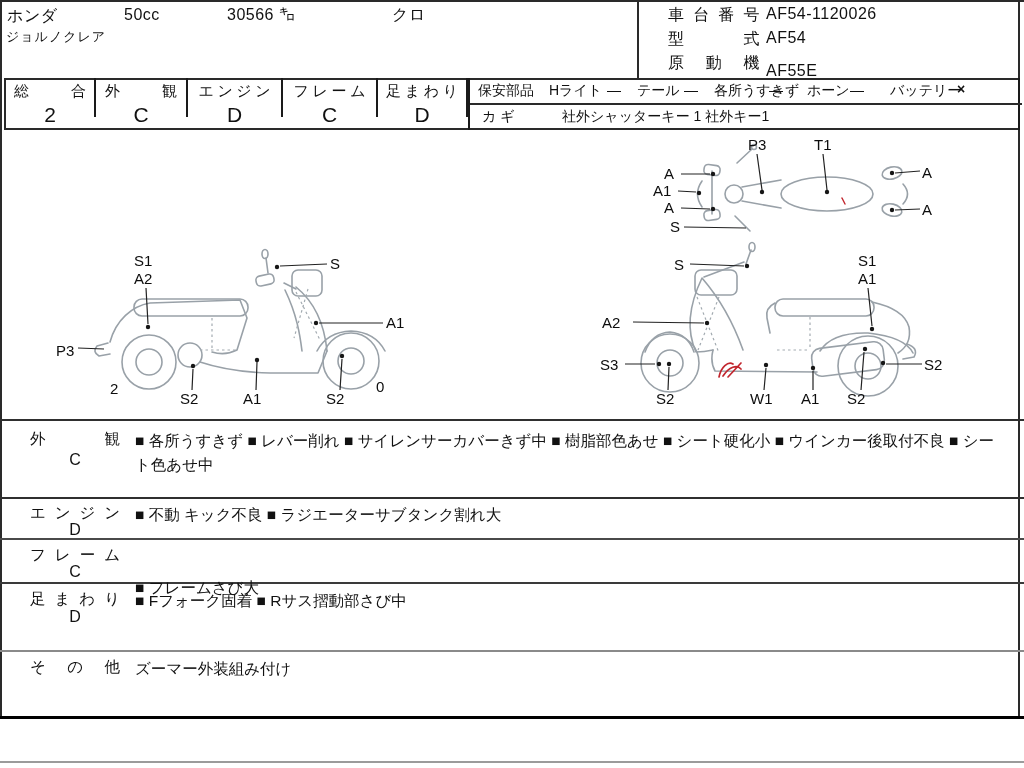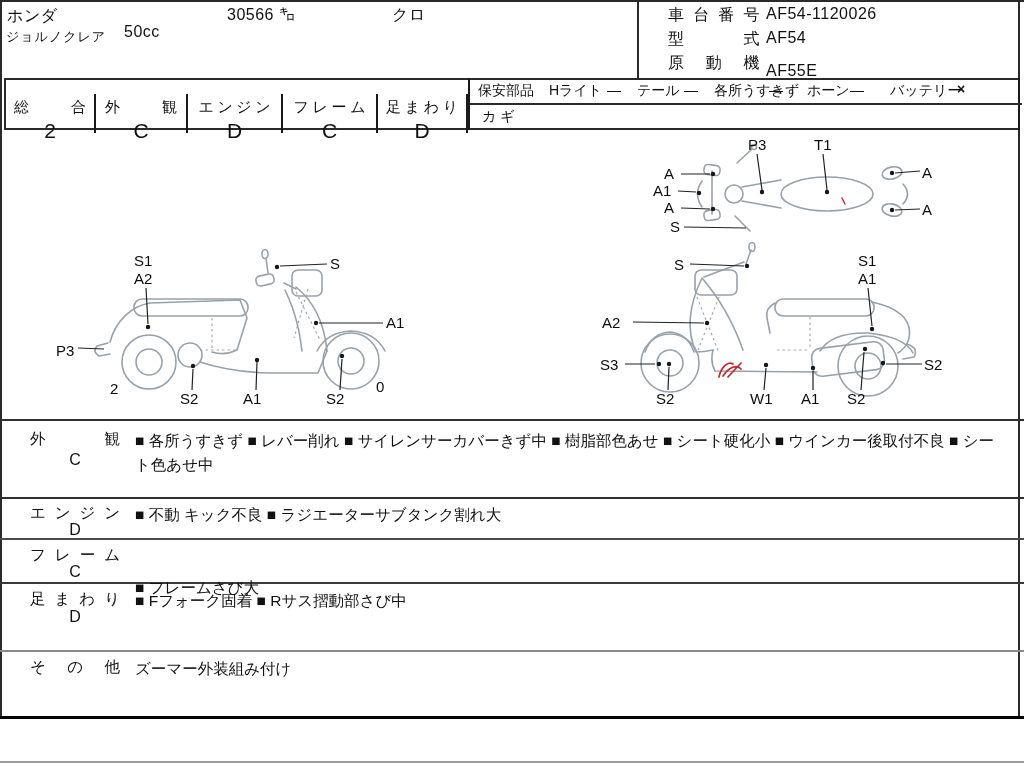--- a/index.html
+++ b/index.html
@@ -7,21 +7,21 @@
     position:relative;width:1024px;height:768px;background:#ffffff;
     font-family:"Liberation Sans","DejaVu Sans",sans-serif;color:#111;
     overflow:hidden;
     padding-left:24px;
   }
   .abs{position:absolute;}
   .rule{position:absolute;background:#2a2a2a;}
   .t16{font-size:16px;letter-spacing:.5px;}
   .t17{font-size:13px;letter-spacing:1px;}
   .jlabel{display:inline-block;text-align:justify;text-align-last:justify;}
-  .cell{position:absolute;top:94px;height:39px;border-right:2px solid #1a1a1a;
+  .cell{position:absolute;top:78px;height:39px;border-right:2px solid #1a1a1a;
         display:flex;flex-direction:column;align-items:center;box-sizing:border-box;}
   .cell .clab{font-size:15px;margin-top:4px;width:72px;text-align:justify;text-align-last:justify;}
   .cell .cgrade{font-size:21px;line-height:1.1;margin-top:2px;}
   .safety{position:absolute;left:468px;top:78px;width:552px;height:52px;
           border-left:2px solid #1a1a1a;border-right:2px solid #1a1a1a;box-sizing:border-box;font-size:14px;}
   .safety .sp{position:absolute;white-space:nowrap;}
   .noteLab{position:absolute;left:30px;width:90px;font-size:15.5px;text-align:justify;text-align-last:justify;}
   .noteGrade{position:absolute;left:30px;width:90px;font-size:16px;text-align:center;}
   .noteText{position:absolute;left:135px;width:860px;font-size:15.5px;line-height:1.55;}
   svg text{font-family:"Liberation Sans","DejaVu Sans",sans-serif;font-size:15px;fill:#0d0d0d;}
@@ -35,21 +35,21 @@
 <body>
 
 <div class="sheet">
 
   <div class="rule" style="left:0;top:0;width:1024px;height:2px;"></div>
   <div class="rule" style="left:0;top:0;width:2px;height:716px;"></div>
   <div class="rule" style="left:1018px;top:0;width:2px;height:716px;"></div>
 
   <div class="abs" style="left:0;top:0;width:637px;height:78px;">
     <span class="abs t16" style="left:7px;top:6px;">ホンダ</span>
-    <span class="abs t16" style="left:124px;top:23px;text-align:center;">50cc</span>
+    <span class="abs t16" style="left:124px;top:6px;text-align:center;">50cc</span>
     <span class="abs t16" style="left:227px;top:6px;">30566 ㌔</span>
     <span class="abs t16" style="left:392px;top:5px;">クロ</span>
     <span class="abs t17" style="left:6px;top:28px;">ジョルノクレア</span>
   </div>
   <div class="rule" style="left:637px;top:0;width:2px;height:78px;"></div>
   <div class="abs t16" style="left:639px;top:0;width:381px;height:78px;">
     <span class="abs jlabel" style="left:29px;top:5px;width:92px;">車台番号</span>
     <span class="abs" style="left:127px;top:5px;">AF54-1120026</span>
     <span class="abs jlabel" style="left:29px;top:29px;width:92px;">型式</span>
     <span class="abs" style="left:127px;top:29px;">AF54</span>
@@ -89,20 +89,21 @@
     <span class="sp" style="left:137px;top:4px;">—</span>
     <span class="sp" style="left:167px;top:4px;">テール</span>
     <span class="sp" style="left:214px;top:4px;">—</span>
     <span class="sp" style="left:244px;top:4px;">各所うすきず</span>
     <span class="sp" style="left:299px;top:4px;">—</span>
     <span class="sp" style="left:337px;top:4px;">ホーン</span>
     <span class="sp" style="left:380px;top:4px;">—</span>
     <span class="sp" style="left:420px;top:4px;">バッテリー</span>
     <span class="sp" style="left:487px;top:3px;font-weight:bold;">×</span>
     <span class="sp" style="left:12px;top:30px;">カ ギ</span>
+    <span class="sp" style="left:92px;top:30px;">社外シャッターキー 1  社外キー1</span>
   </div>
 
   <svg class="abs" style="left:0;top:130px;" width="1024" height="288" viewBox="0 130 1024 288">
 
     <g>
       <path class="art" d="M712,171 L712,214"></path>
       <rect class="art" x="704" y="165" width="16" height="10" rx="4" transform="rotate(8 712 170)"></rect>
       <rect class="art" x="704" y="210" width="16" height="10" rx="4" transform="rotate(-8 712 215)"></rect>
       <path class="art" d="M737,163 L752,149"></path>
       <circle class="art" cx="754" cy="147" r="2.5"></circle>

